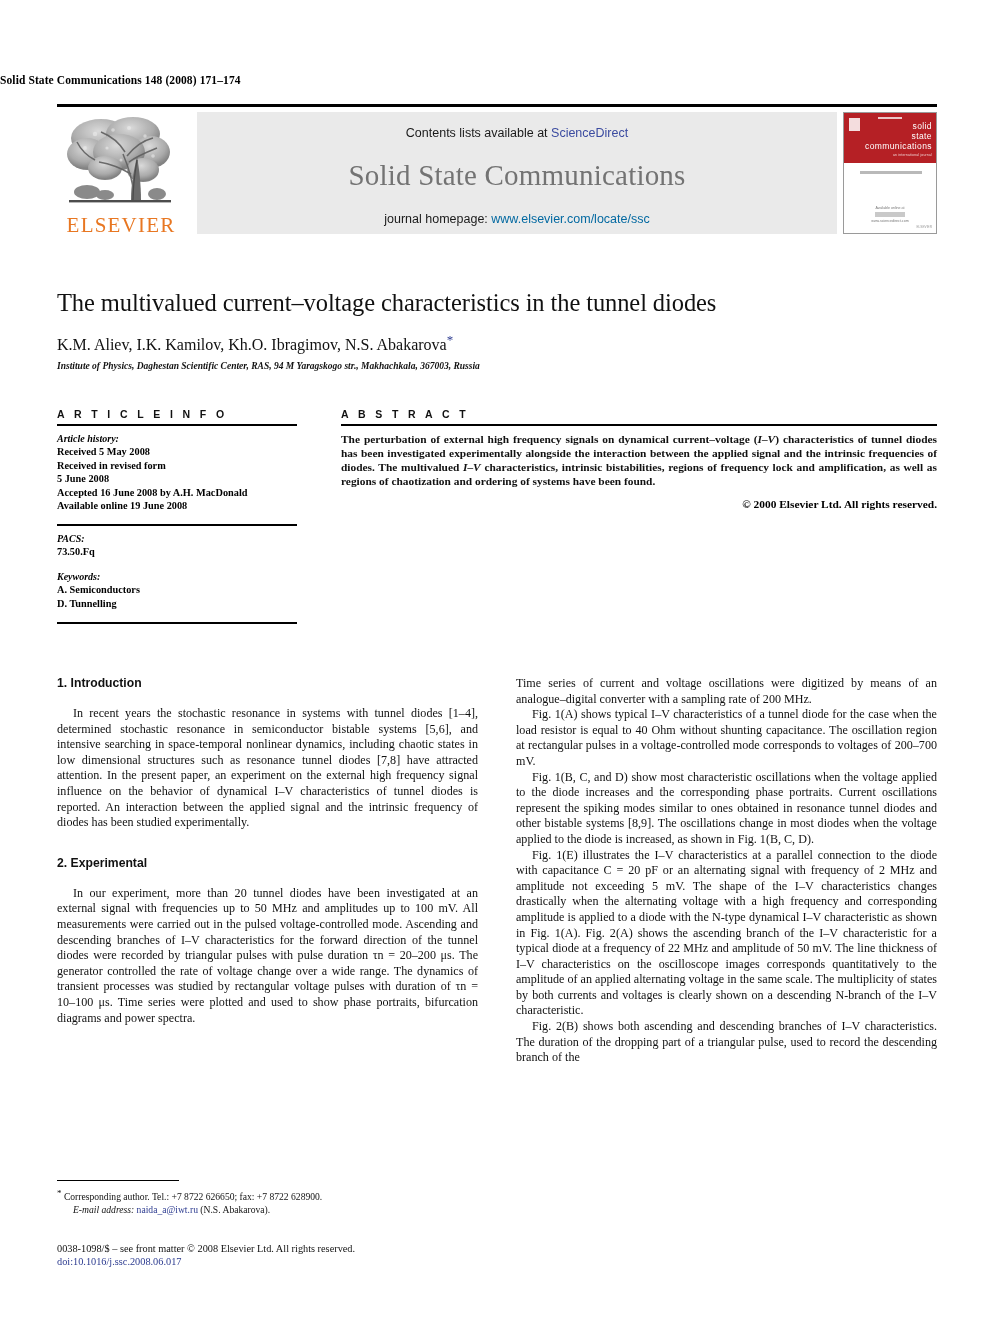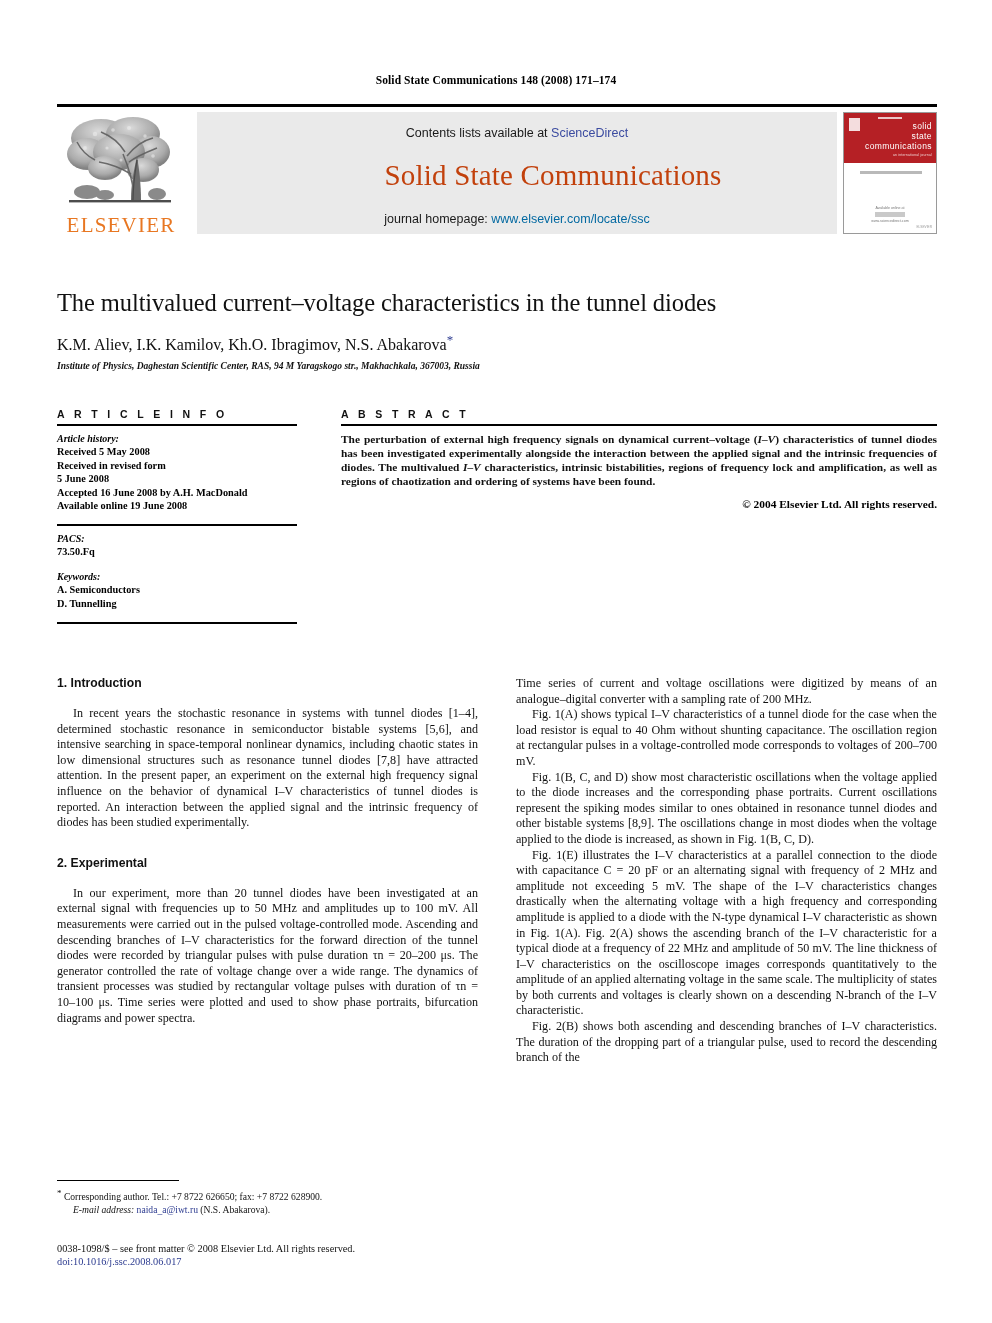--- a/index.html
+++ b/index.html
@@ -20,21 +20,21 @@
     overflow: hidden;
     box-sizing: border-box;
   }
 
   
   .running-head {
     position: absolute;
     top: 74px;
     left: 0;
     width: 992px;
-    text-align: center;
+    text-align: left;
     font-size: 11.5px;
     font-weight: bold;
     letter-spacing: 0.1px;
   }
 
   
   .masthead {
     position: absolute;
     top: 104px;
     left: 57px;
@@ -99,23 +99,22 @@
     color: #3b4ba0;
   }
   .journal-title-big {
     position: absolute;
     top: 47px;
     left: 0;
     width: 640px;
     text-align: center;
     font-family: "Liberation Serif", serif;
     font-size: 29px;
-    color: #c2410c;
+    color: #737373;
     letter-spacing: 0.2px;
-    margin-left: 36px;
   }
   .homepage-line {
     position: absolute;
     top: 100px;
     left: 0;
     width: 640px;
     text-align: center;
     font-family: "Liberation Sans", sans-serif;
     font-size: 12.5px;
     color: #1a1a1a;
@@ -518,21 +517,21 @@
       <div class="hist-label">Keywords:</div>
       <div class="info-text">A. Semiconductors</div>
       <div class="info-text">D. Tunnelling</div>
       <div class="info-end-rule"></div>
     </div>
 
     <div class="abs-col">
       <div class="sec-caps">A B S T R A C T</div>
       <div class="thin-rule"></div>
       <div class="abstract-text"><span>The perturbation of external high frequency signals on dynamical current–voltage (</span><span class="it">I–V</span><span>) characteristics of tunnel diodes has been investigated experimentally alongside the interaction between the applied signal and the intrinsic frequencies of diodes. The multivalued </span><span class="it">I–V</span><span> characteristics, intrinsic bistabilities, regions of frequency lock and amplification, as well as regions of chaotization and ordering of systems have been found.</span></div>
-      <div class="abstract-copy">© 2004 Elsevier Ltd. All rights reserved.</div>
+      <div class="abstract-copy">© 2000 Elsevier Ltd. All rights reserved.</div>
     </div>
   </div>
 
   <div class="body-cols">
 
     <div class="col left">
       <div class="secnum">1.  Introduction</div>
       <p class="body">In recent years the stochastic resonance in systems with tunnel diodes [1–4], determined stochastic resonance in semiconductor bistable systems [5,6], and intensive searching in space-temporal nonlinear dynamics, including chaotic states in low dimensional structures such as resonance tunnel diodes [7,8] have attracted attention. In the present paper, an experiment on the external high frequency signal influence on the behavior of dynamical I–V characteristics of tunnel diodes is reported. An interaction between the applied signal and the intrinsic frequency of diodes has been studied experimentally.</p>
       <div class="secnum second">2.  Experimental</div>
       <p class="body">In our experiment, more than 20 tunnel diodes have been investigated at an external signal with frequencies up to 50 MHz and amplitudes up to 100 mV. All measurements were carried out in the pulsed voltage-controlled mode. Ascending and descending branches of I–V characteristics for the forward direction of the tunnel diodes were recorded by triangular pulses with pulse duration τn = 20–200 μs. The generator controlled the rate of voltage change over a wide range. The dynamics of transient processes was studied by rectangular voltage pulses with duration of τn = 10–100 μs. Time series were plotted and used to show phase portraits, bifurcation diagrams and power spectra.</p>

